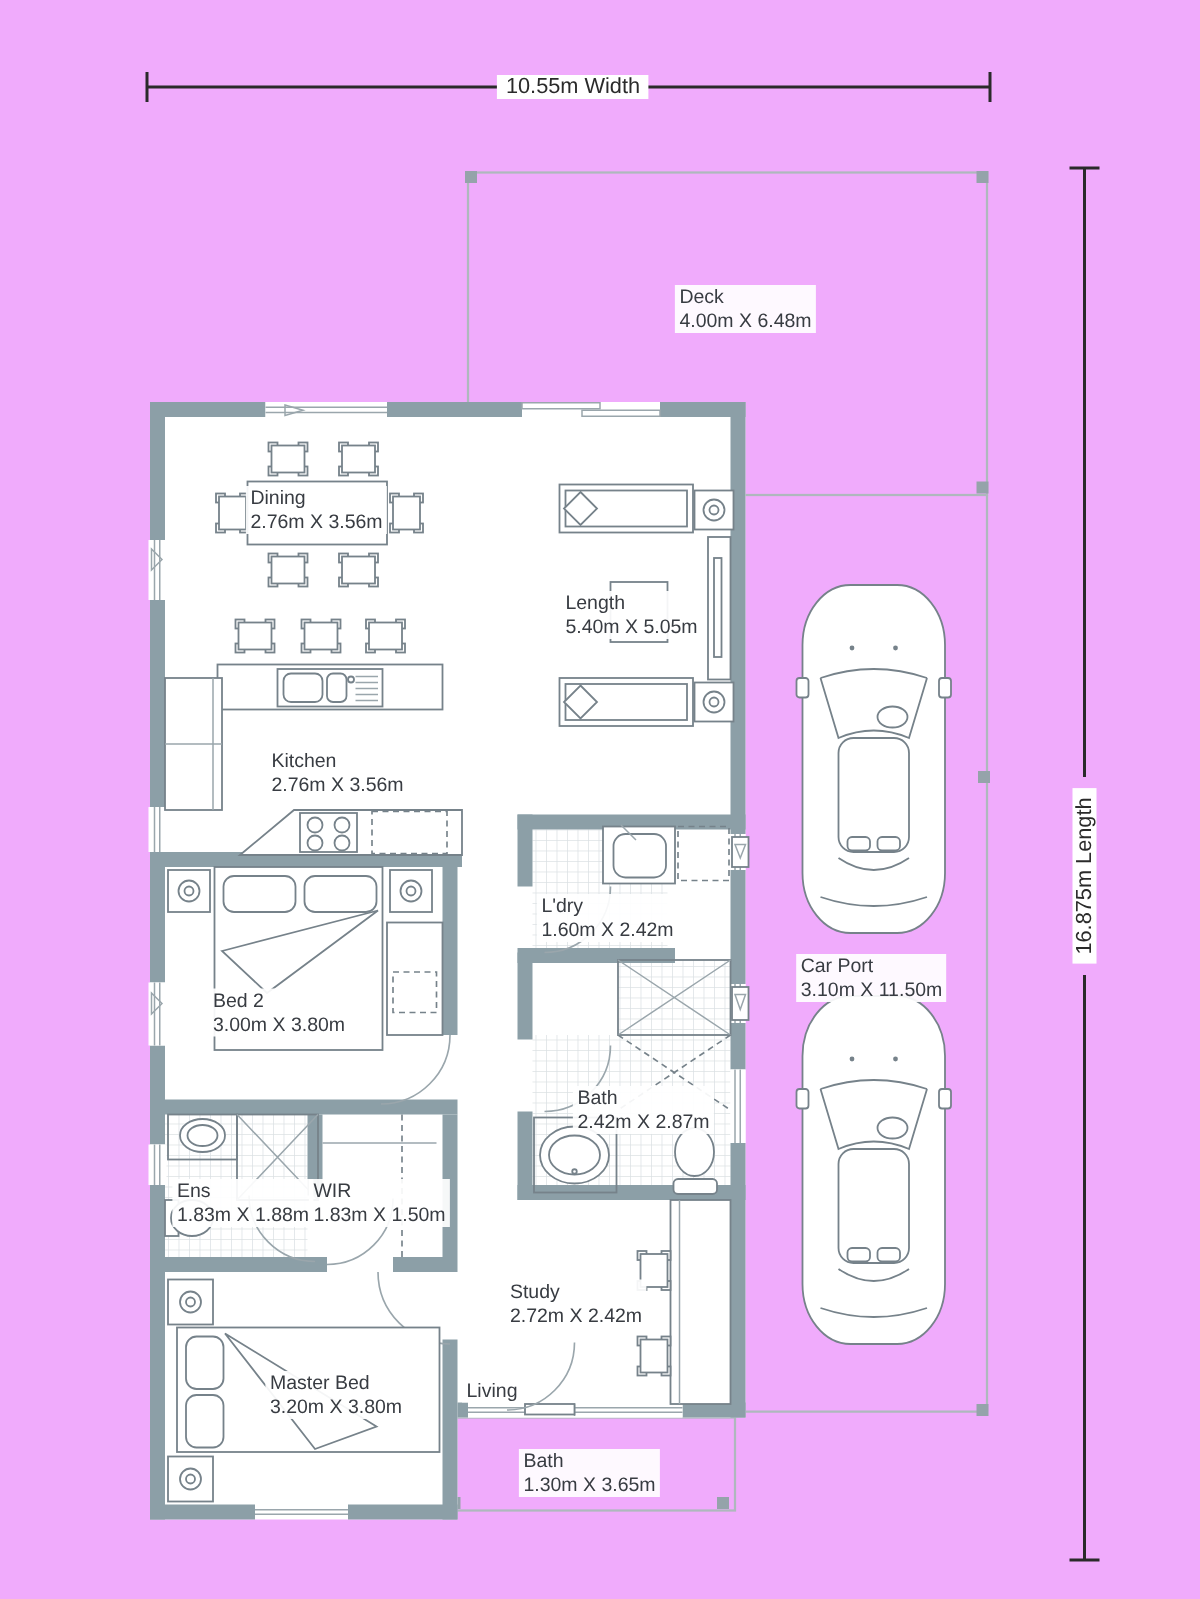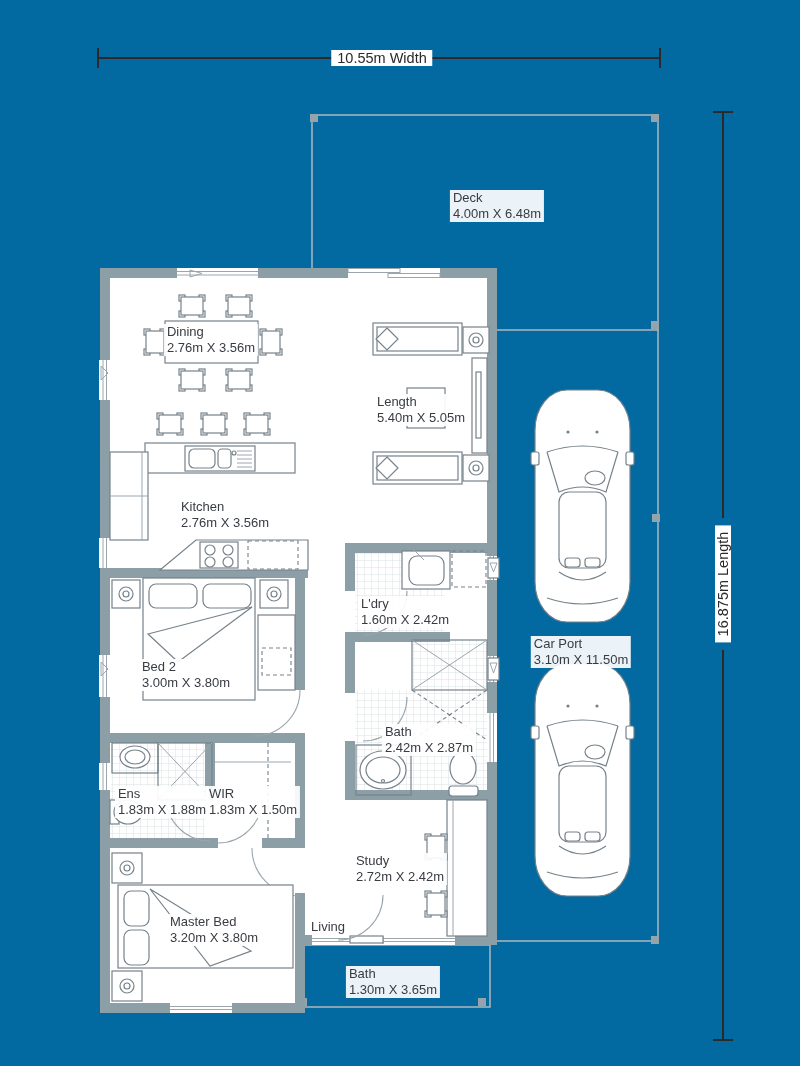--- a/index.html
+++ b/index.html
@@ -1,20 +1,20 @@
 <!DOCTYPE html>
 <html style="--wall: #8C9FA7; --furniture: #76828A; --grid: #C7CED2; --tile: #DCE1E4; --text: #383C42; --dimension: #2A2A2A;"><head>
 <meta charset="utf-8">
 <style>
   :root{
     --wall:#8C9FA7; --furniture:#76828A; --grid:#C7CED2; --tile:#DCE1E4;
     --text:#383C42; --dimension:#2A2A2A;
   }
   html,body{margin:0;padding:0;background:#fff;}
-  #stage{position:relative;width:800px;height:1066px;background:#0369a1;overflow:hidden;
+  #stage{position:relative;width:800px;height:1066px;background:#f0abfc;overflow:hidden;
          font-family:"Liberation Sans",sans-serif;}
   svg{position:absolute;left:0;top:0;}
   .wall{fill:var(--wall);stroke:none;}
   .floor{fill:#ffffff;}
   .furn{fill:#ffffff;stroke:var(--furniture);stroke-width:1.2;}
   .furn-line{fill:none;stroke:var(--furniture);stroke-width:1.2;}
   .furn-thin{fill:none;stroke:#9AA6AC;stroke-width:1;}
   .furn-dash{fill:none;stroke:var(--furniture);stroke-width:1.1;stroke-dasharray:4 3;}
   .grid-line{stroke:var(--grid);stroke-width:1;fill:none;}
   .tile-line{stroke:var(--tile);stroke-width:1;fill:none;}
@@ -354,25 +354,25 @@
   <span>1.83m X 1.88m</span>
 </div>
 <div class="room-label" style="left:253px;top:802px">
   <span>WIR</span>
   <span>1.83m X 1.50m</span>
 </div>
 <div class="room-label" style="left:581px;top:652px">
   <span>Car Port</span>
   <span>3.10m X 11.50m</span>
 </div>
-<div class="room-label" style="left:400px;top:869px">
+<div class="room-label" style="left:384px;top:869px">
   <span>Study</span>
   <span>2.72m X 2.42m</span>
 </div>
-<div class="room-label" style="left:214px;top:930px">
+<div class="room-label" style="left:224px;top:930px">
   <span>Master Bed</span>
   <span>3.20m X 3.80m</span>
 </div>
 <div class="room-label" style="left:328px;top:927px">
   <span>Living</span>
 
 </div>
 <div class="room-label" style="left:393px;top:982px">
   <span>Bath</span>
   <span>1.30m X 3.65m</span>

